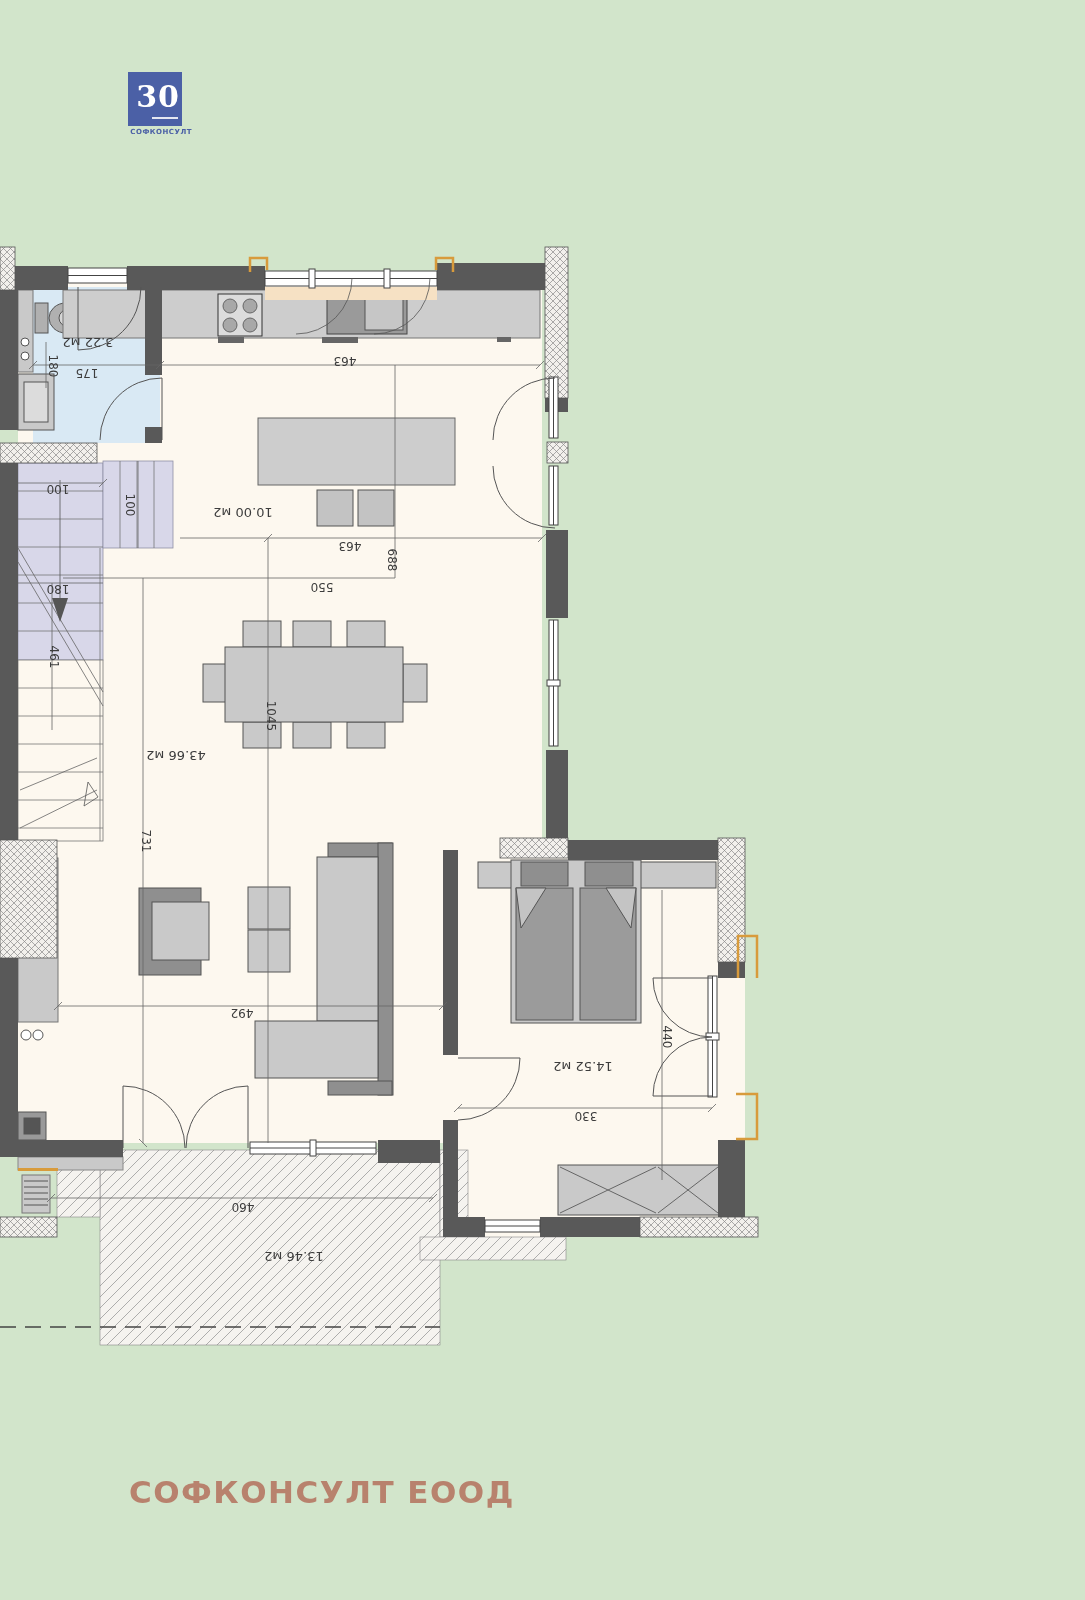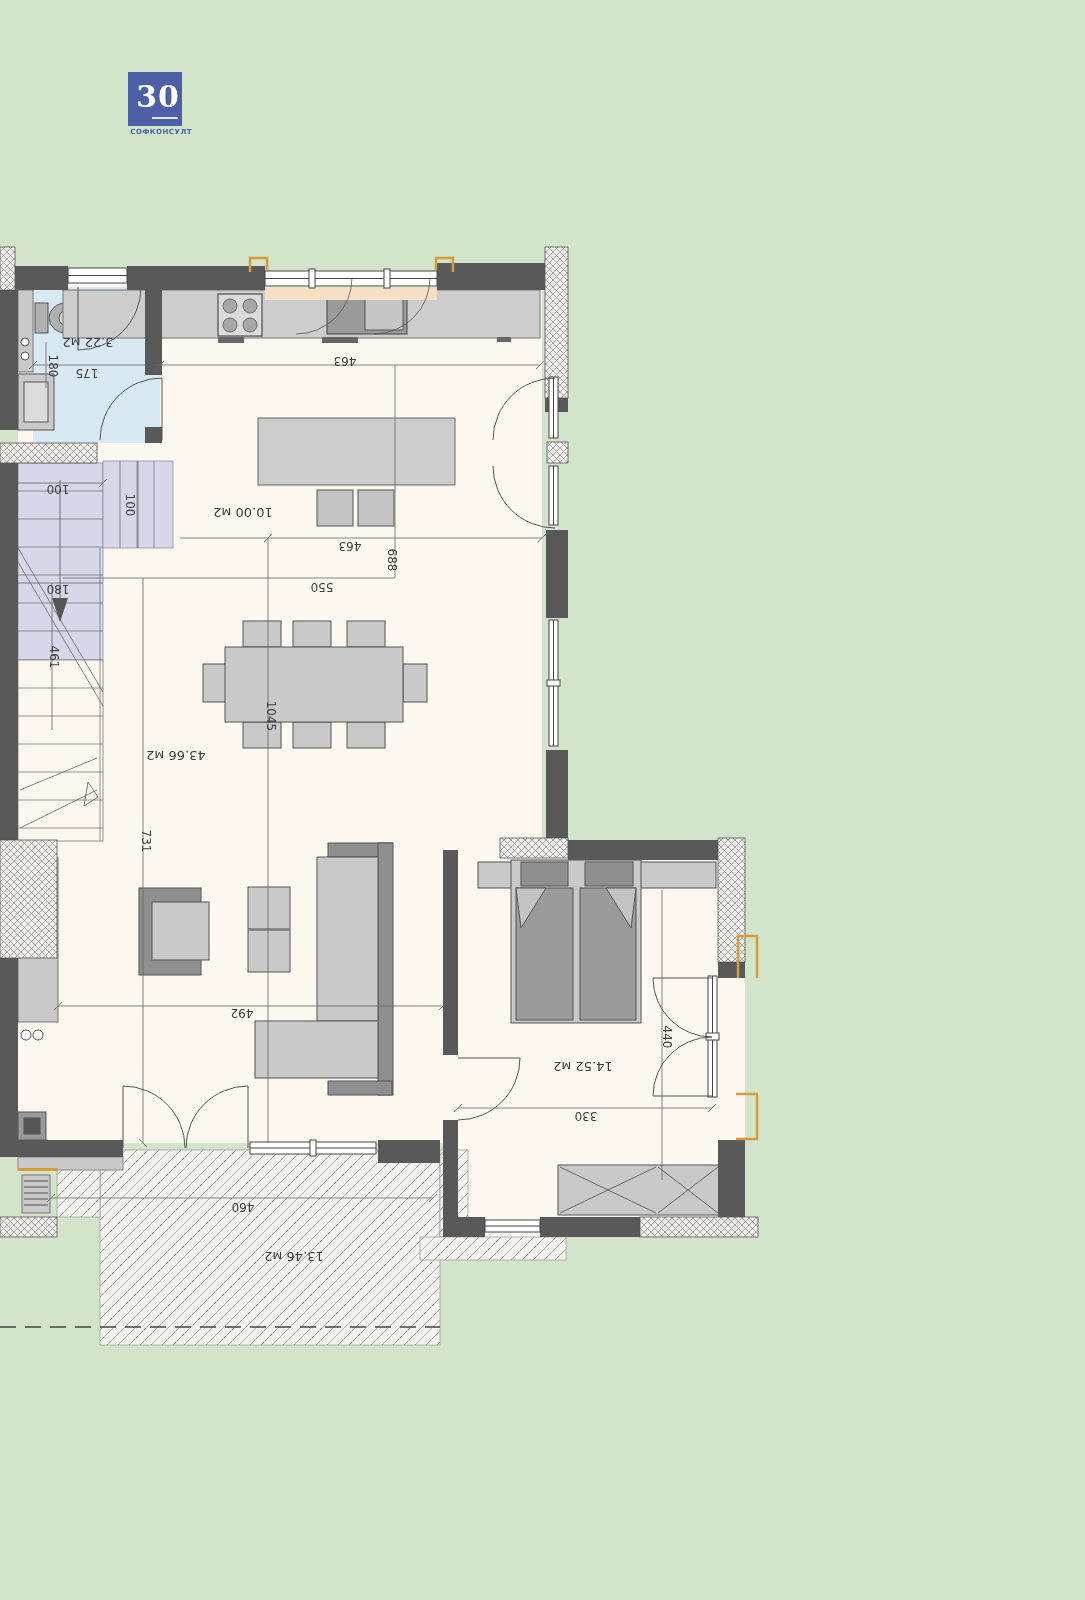--- a/index.html
+++ b/index.html
@@ -330,13 +330,14 @@
       <text class="dimlbl" x="54" y="661" transform="rotate(90 54 657)">461</text>
       <text class="dimlbl" x="146" y="845" transform="rotate(90 146 841)">731</text>
       <text class="dimlbl" x="271" y="720" transform="rotate(90 271 716)">1045</text>
       <text class="dimlbl" x="242" y="1017" transform="rotate(180 242 1013)">492</text>
       <text class="dimlbl" x="667" y="1041" transform="rotate(90 667 1037)">440</text>
       <text class="dimlbl" x="586" y="1120" transform="rotate(180 586 1116)">330</text>
       <text class="dimlbl" x="243" y="1211" transform="rotate(180 243 1207)">460</text>
     </g>
   </svg>
 
+  <div class="footer">СОФКОНСУЛТ ЕООД</div>
 </div>
 
 </body></html>

